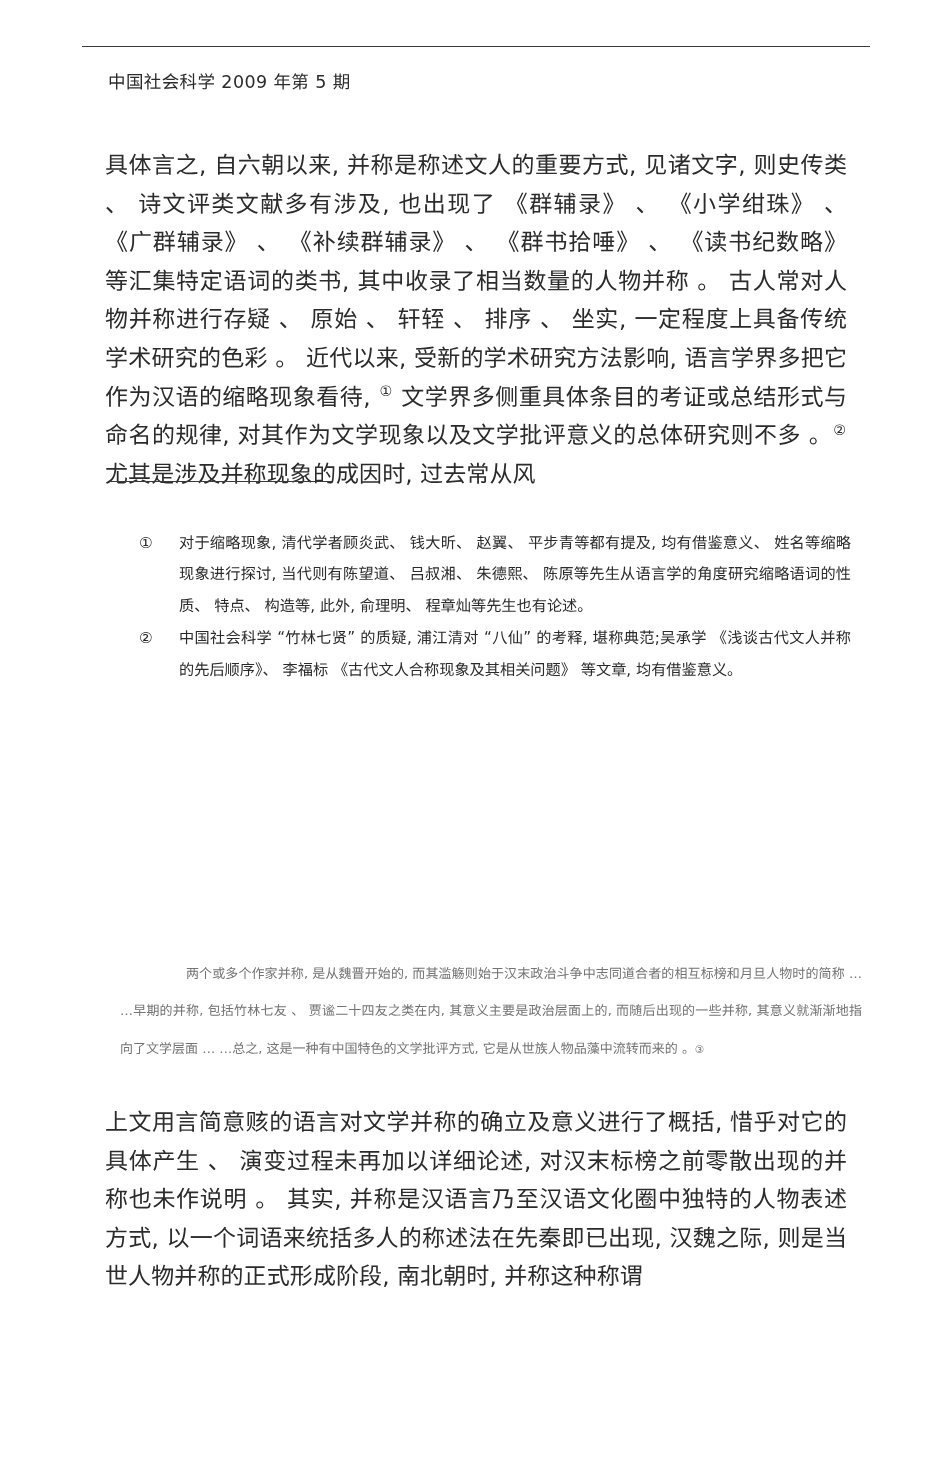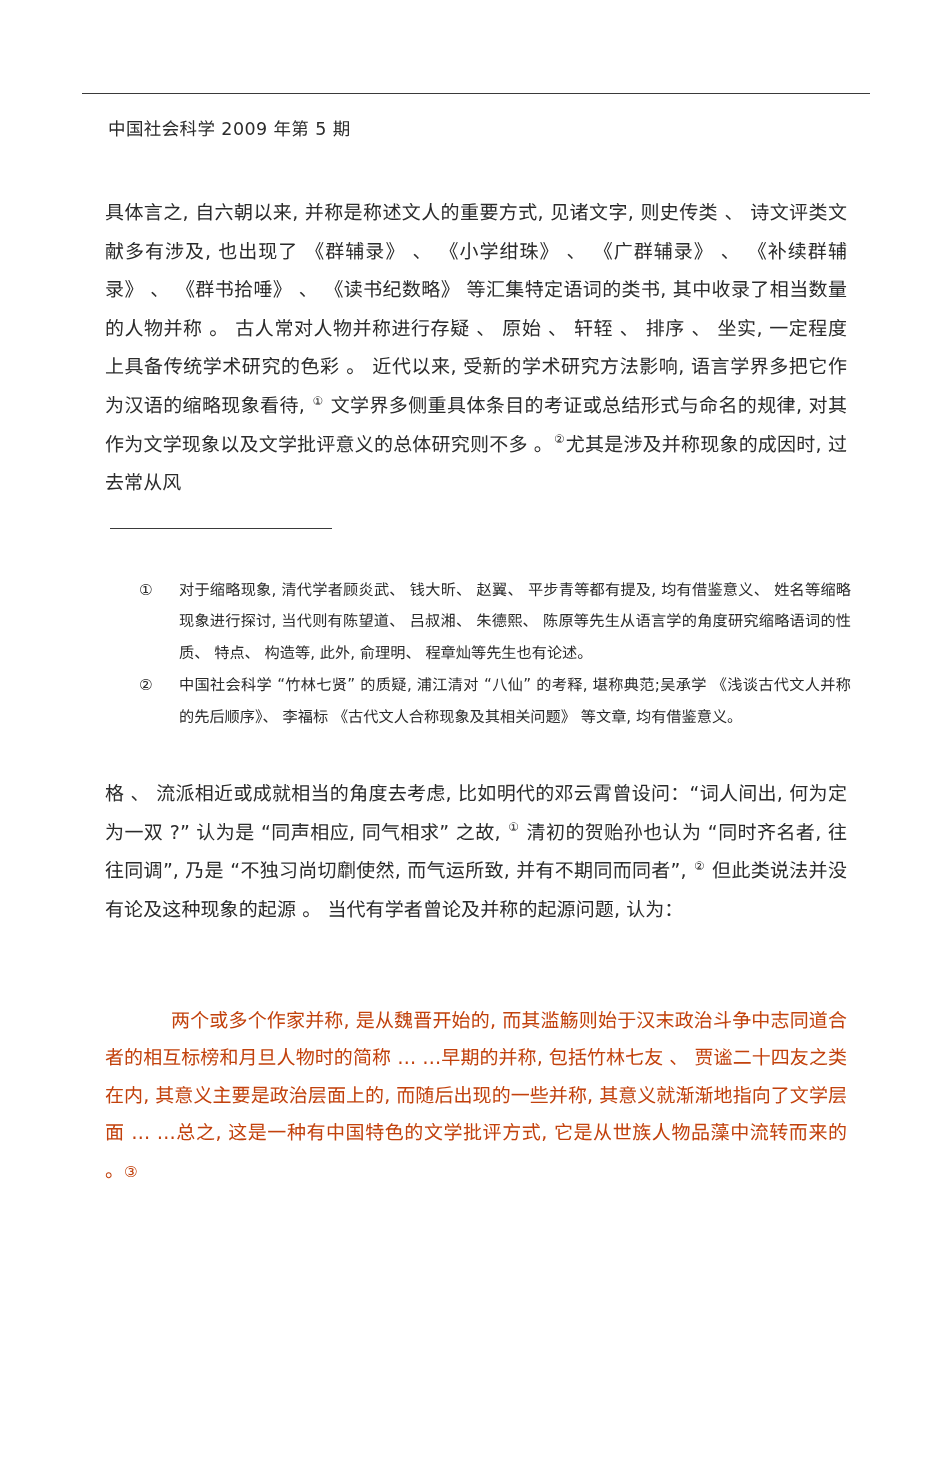--- a/index.html
+++ b/index.html
@@ -16,21 +16,20 @@
     overflow: hidden;
     position: relative;
   }
 
   .page {
     position: relative;
     width: 950px;
     height: 1334px;
     box-sizing: border-box;
     padding: 13px;
-    margin-top: 47px;
   }
 
   
   .header-rule {
     position: absolute;
     left: 82px;
     top: 46px;
     width: 788px;
     height: 0;
     border-top: 1.6px solid #3a3a3a;
@@ -49,36 +48,36 @@
   .body-block {
     position: absolute;
     box-sizing: border-box;
     text-align: justify;
     text-justify: inter-character;
   }
 
   .para-main {
     left: 105px;
     width: 742px;
-    font-size: 19px;
+    font-size: 23px;
     line-height: 38.6px;
     letter-spacing: 0.1px;
     color: #2b2b2b;
   }
 
   #para-1 { top: 146px; }
   #para-2 { top: 727px; }
   #para-4 { top: 1103px; }
 
   .quote-block {
-    left: 105px;
+    left: 120px;
     width: 742px;
-    font-size: 19.0px;
+    font-size: 13px;
     line-height: 37.4px;
-    color: #c2410c;
+    color: #737373;
     text-indent: 66px;
   }
   #para-3 { top: 955px; }
 
   sup.fn {
     font-size: 0.62em;
     vertical-align: super;
     line-height: 0;
     padding: 0 1px;
     letter-spacing: 0;
@@ -143,22 +142,22 @@
     <div class="footnote">
       <span class="fn-num">①</span>
       <span class="fn-text">对于缩略现象, 清代学者顾炎武、 钱大昕、 赵翼、 平步青等都有提及, 均有借鉴意义、 姓名等缩略现象进行探讨, 当代则有陈望道、 吕叔湘、 朱德熙、 陈原等先生从语言学的角度研究缩略语词的性质、 特点、 构造等, 此外, 俞理明、 程章灿等先生也有论述。</span>
     </div>
     <div class="footnote">
       <span class="fn-num">②</span>
       <span class="fn-text">中国社会科学 “竹林七贤” 的质疑, 浦江清对 “八仙” 的考释, 堪称典范;吴承学 《浅谈古代文人并称的先后顺序》、 李福标 《古代文人合称现象及其相关问题》 等文章, 均有借鉴意义。</span>
     </div>
   </div>
 
-  <div class="body-block para-main" id="para-2">
-    <span>格 、 流派相近或成就相当的角度去考虑, 比如明代的邓云霄曾设问：“词人间出, 何为定为一双 ?” 认为是 “同声相应, 同气相求” 之故, </span><sup class="fn">①</sup><span> 清初的贺贻孙也认为 “同时齐名者, 往往同调”, 乃是 “不独习尚切劘使然, 而气运所致, 并有不期同而同者”, </span><sup class="fn">②</sup><span> 但此类说法并没有论及这种现象的起源 。 当代有学者曾论及并称的起源问题, 认为：</span>
-  </div>
 
   <div class="body-block quote-block" id="para-3">
     <span>两个或多个作家并称, 是从魏晋开始的, 而其滥觞则始于汉末政治斗争中志同道合者的相互标榜和月旦人物时的简称 … …早期的并称, 包括竹林七友 、 贾谧二十四友之类在内, 其意义主要是政治层面上的, 而随后出现的一些并称, 其意义就渐渐地指向了文学层面 … …总之, 这是一种有中国特色的文学批评方式, 它是从世族人物品藻中流转而来的 。</span><span class="inline-mark">③</span>
   </div>
 
+  <div class="body-block para-main" id="para-4">
+    <span>上文用言简意赅的语言对文学并称的确立及意义进行了概括, 惜乎对它的具体产生 、 演变过程未再加以详细论述, 对汉末标榜之前零散出现的并称也未作说明 。 其实, 并称是汉语言乃至汉语文化圈中独特的人物表述方式, 以一个词语来统括多人的称述法在先秦即已出现, 汉魏之际, 则是当世人物并称的正式形成阶段, 南北朝时, 并称这种称谓</span>
+  </div>
 
 </div>
 
 </body></html>

